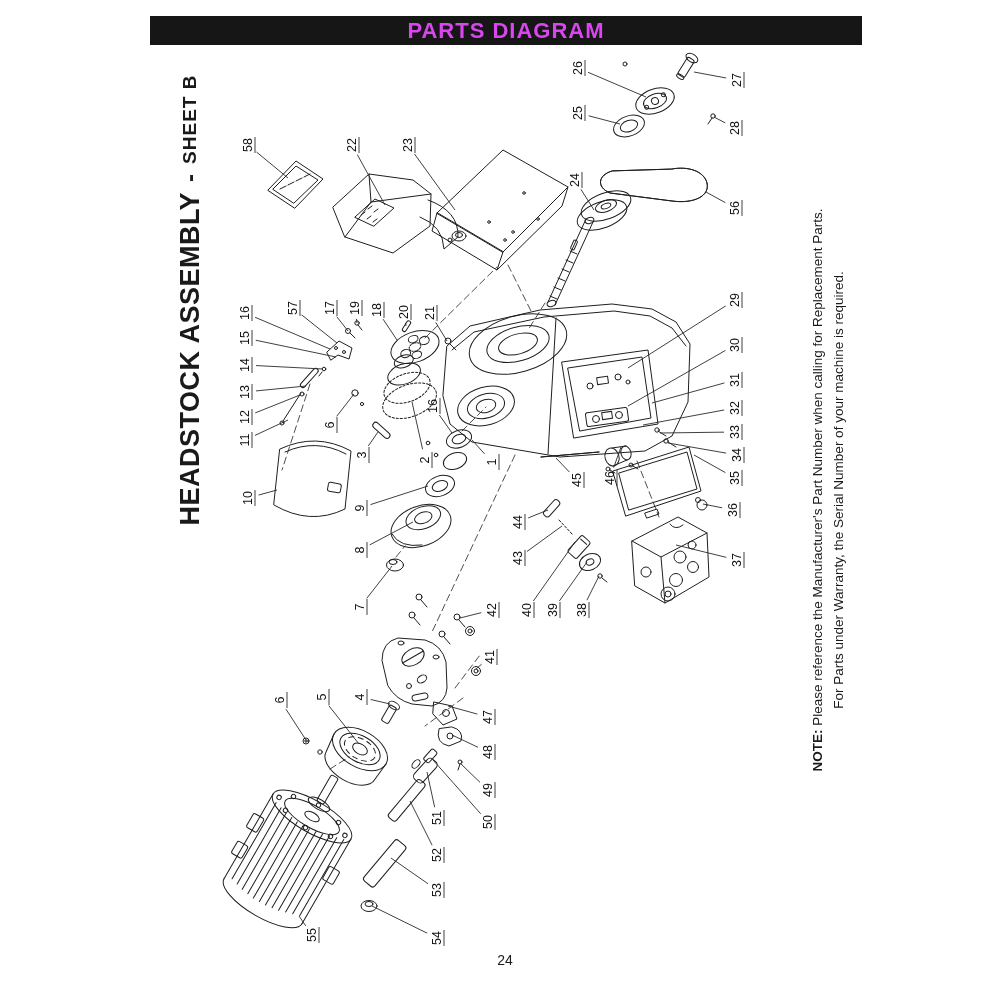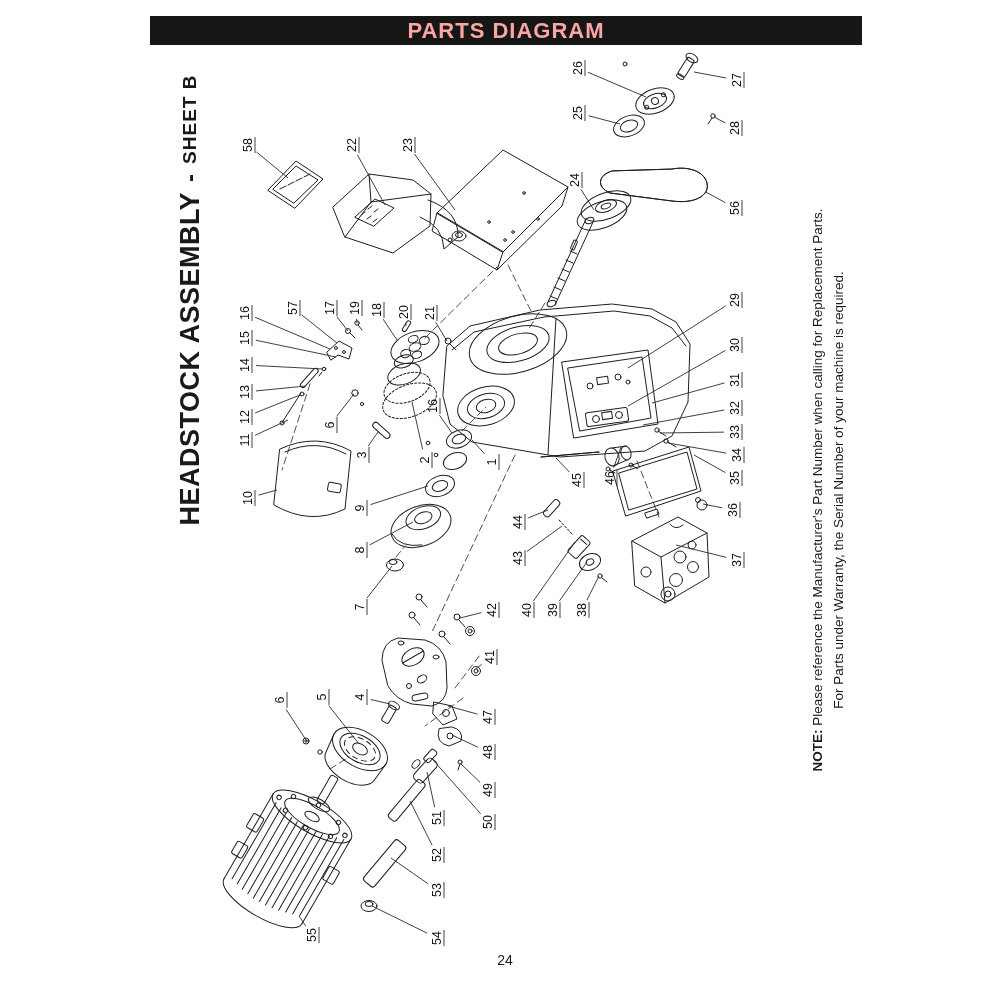--- a/index.html
+++ b/index.html
@@ -1,20 +1,20 @@
 <!DOCTYPE html>
 <html><head>
 <meta charset="utf-8">
 <style>
   html,body{margin:0;padding:0;background:#f7f7f5;}
   #page{position:relative;width:1000px;height:1000px;background:#ffffff;overflow:hidden;
         font-family:"Liberation Sans",sans-serif;color:#1a1a1a;}
   .header-bar{position:absolute;left:150px;top:16px;width:712px;height:29px;background:#161616;
         display:flex;align-items:center;justify-content:center;}
-  .header-title{color:#fca5a5;font-weight:bold;font-size:22px;letter-spacing:1px;text-align:right;}
+  .header-title{color:#d946ef;font-weight:bold;font-size:22px;letter-spacing:1px;text-align:right;}
   .side-title{position:absolute;left:-25px;top:272px;width:430px;height:56px;
         transform:rotate(-90deg);display:flex;align-items:center;justify-content:center;gap:10px;
         white-space:nowrap;}
   .side-title .main{font-size:27px;font-weight:bold;letter-spacing:.5px;}
   .side-title .sep{font-size:24px;font-weight:bold;}
   .side-title .sheet{font-size:19px;font-weight:bold;letter-spacing:1px;}
   .note{position:absolute;left:510px;top:468px;width:640px;height:44px;transform:rotate(-90deg);
         text-align:center;font-size:13.5px;line-height:1.55;white-space:nowrap;}
   .note .b{font-weight:bold;}
   .page-num{position:absolute;left:478px;top:952px;width:54px;text-align:center;font-size:14px;}

